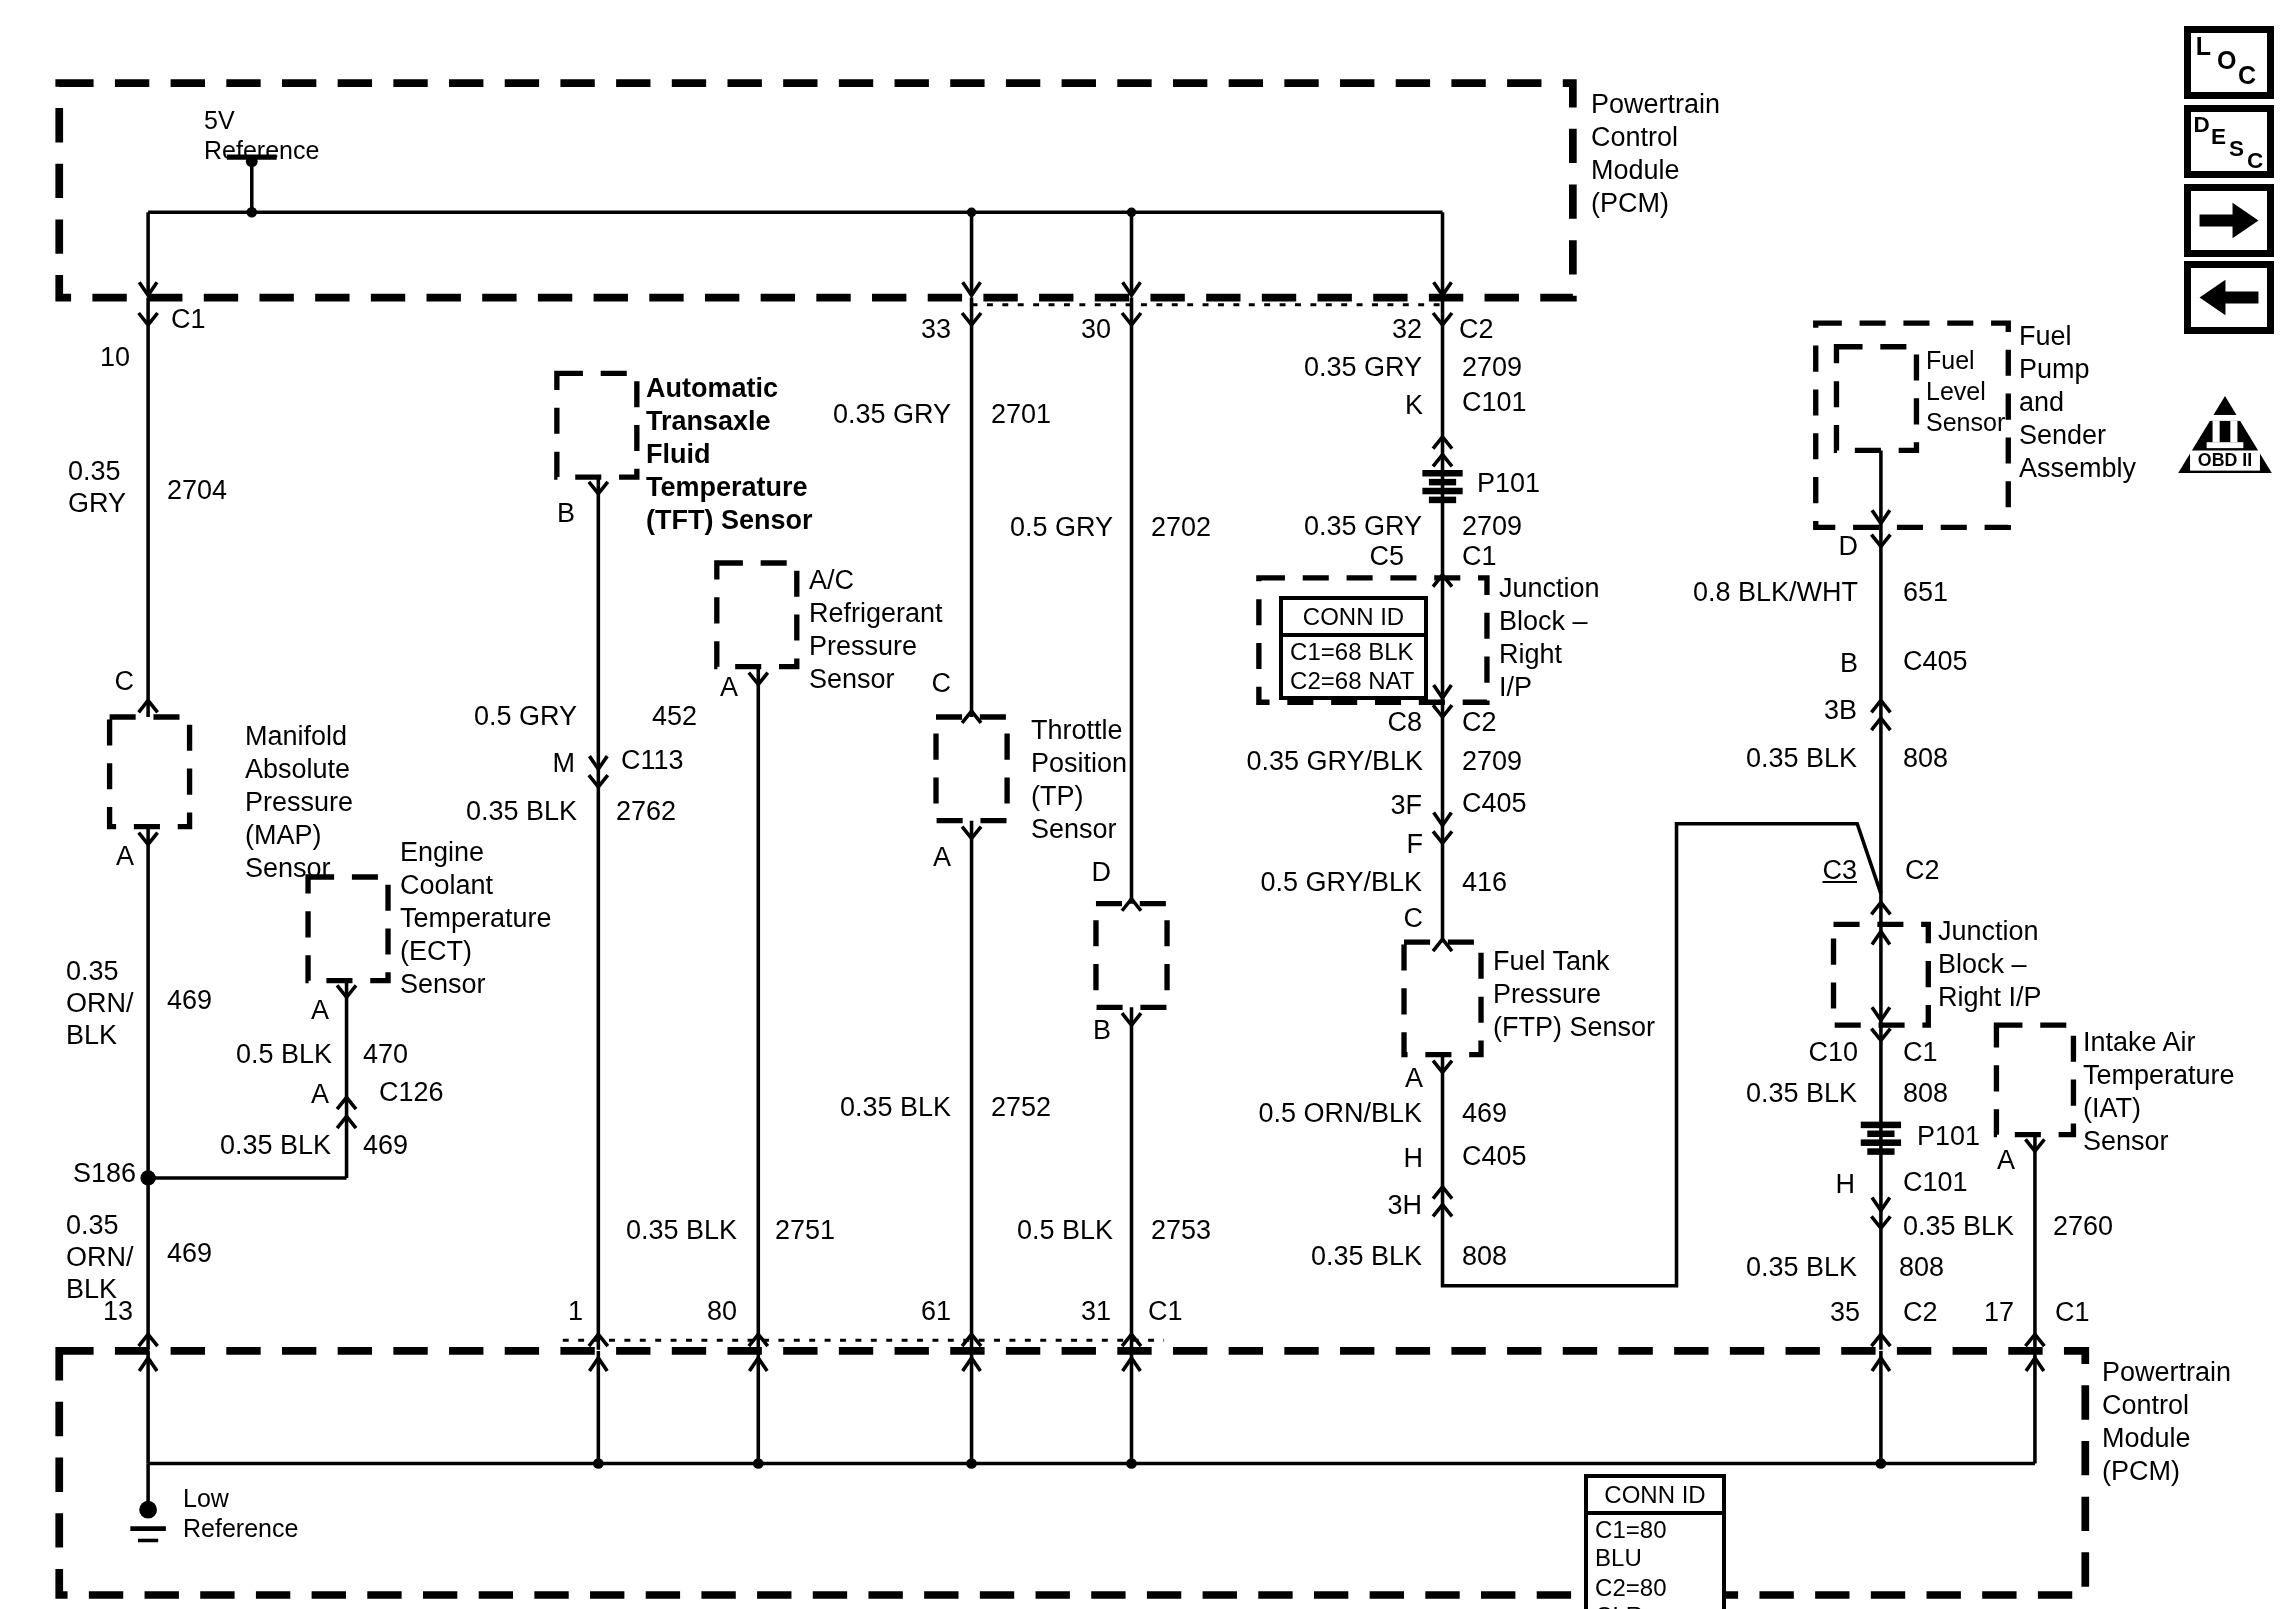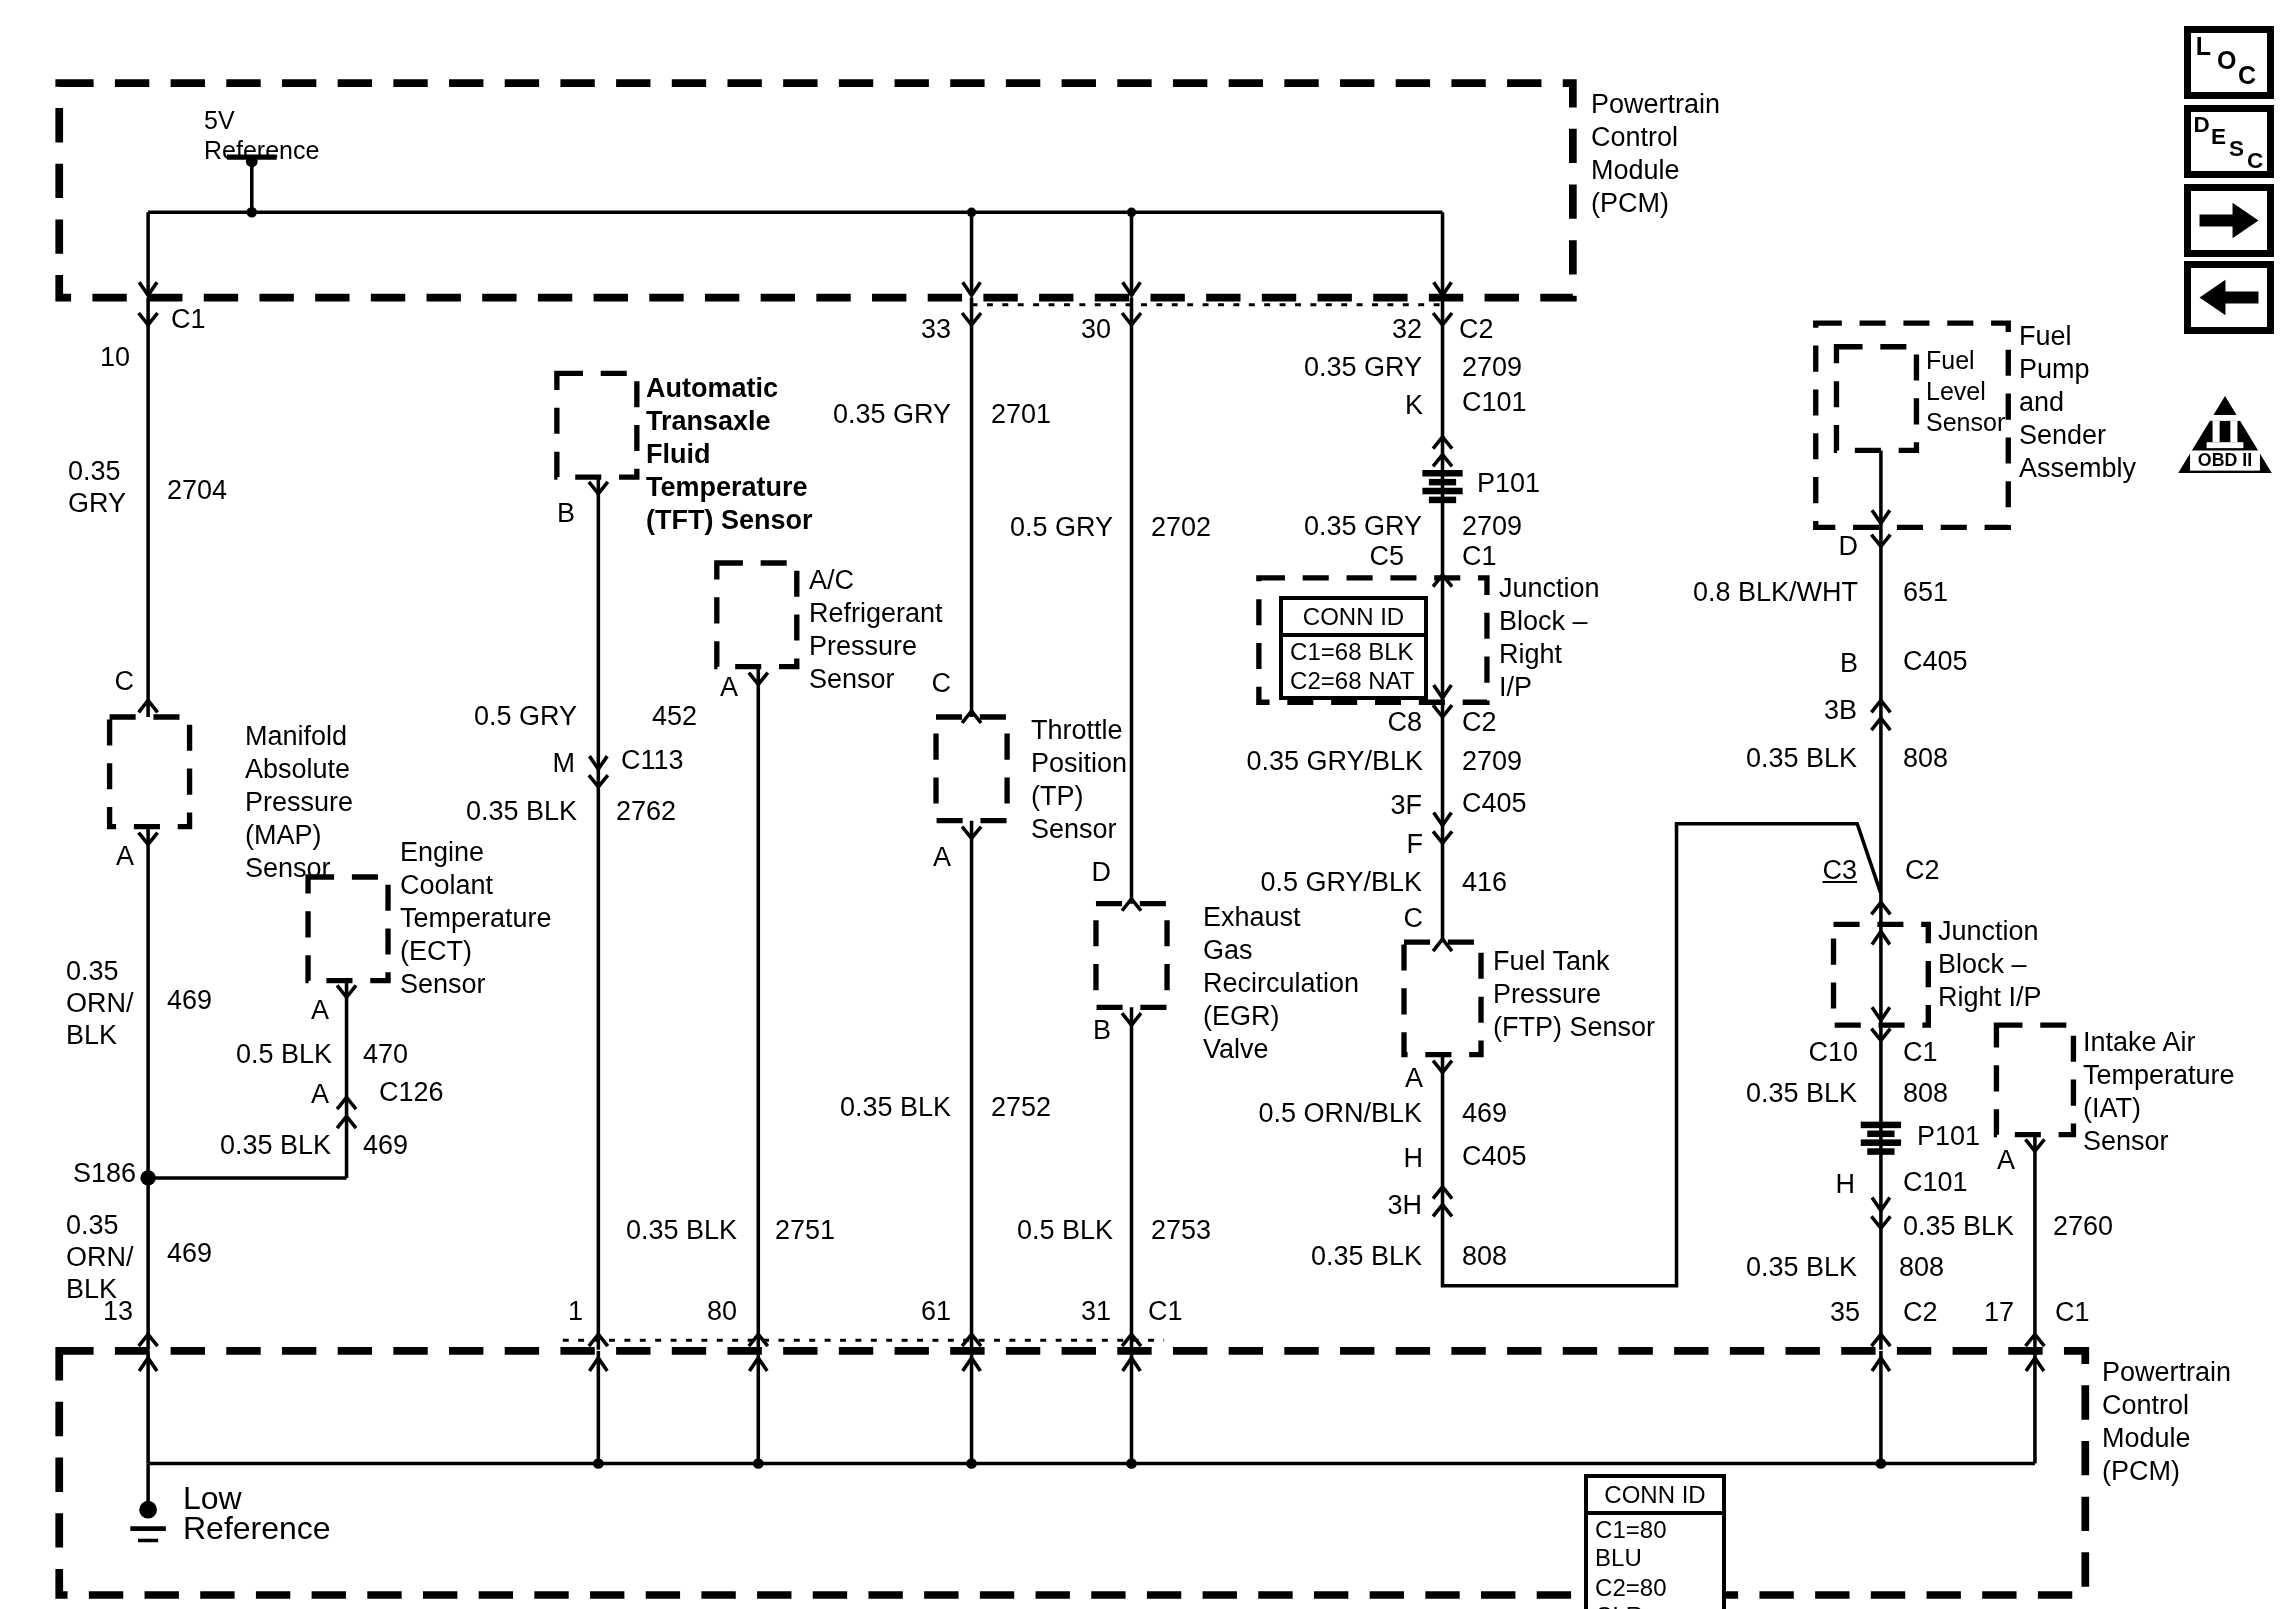--- a/index.html
+++ b/index.html
@@ -254,25 +254,20 @@
 (TP)
 Sensor</span>
   <span class="lb r" style="left:918px;top:841px;width:33px;">A</span>
   <span class="lb r" style="left:824px;top:1091px;width:127px;">0.35 BLK</span>
   <span class="lb" style="left:991px;top:1091px;">2752</span>
   <span class="lb r" style="left:892px;top:1295px;width:59px;">61</span>
 
   <span class="lb r" style="left:1003px;top:511px;width:110px;">0.5 GRY</span>
   <span class="lb" style="left:1151px;top:511px;">2702</span>
   <span class="lb r" style="left:1078px;top:856px;width:33px;">D</span>
-  <span class="lb" style="left:1203px;top:901px;line-height:33px;">Exhaust
-Gas
-Recirculation
-(EGR)
-Valve</span>
   <span class="lb r" style="left:1078px;top:1014px;width:33px;">B</span>
   <span class="lb r" style="left:1003px;top:1214px;width:110px;">0.5 BLK</span>
   <span class="lb" style="left:1151px;top:1214px;">2753</span>
   <span class="lb r" style="left:1052px;top:1295px;width:59px;">31</span>
   <span class="lb" style="left:1148px;top:1295px;">C1</span>
 
   <span class="lb r" style="left:1295px;top:351px;width:127px;">0.35 GRY</span>
   <span class="lb" style="left:1462px;top:351px;">2709</span>
   <span class="lb r" style="left:1390px;top:389px;width:33px;">K</span>
   <span class="lb" style="left:1462px;top:386px;">C101</span>
@@ -347,21 +342,21 @@
   <span class="lb r" style="left:1982px;top:1144px;width:33px;">A</span>
   <span class="lb r" style="left:1890px;top:1210px;width:124px;">0.35 BLK</span>
   <span class="lb" style="left:2053px;top:1210px;">2760</span>
   <span class="lb r" style="left:1955px;top:1296px;width:59px;">17</span>
   <span class="lb" style="left:2055px;top:1296px;">C1</span>
 
   <span class="lb" style="left:2102px;top:1356px;line-height:33px;">Powertrain
 Control
 Module
 (PCM)</span>
-  <span class="lb" style="left:183px;top:1483px;font-size:32px;line-height:30px;">Low
+  <span class="lb" style="left:183px;top:1483px;font-size:25px;line-height:30px;">Low
 Reference</span>
 
   <div class="cid" style="left:1279px;top:596px;width:149px;">
     <div class="hd">CONN ID</div>
     <div class="rw">C1=68 BLK</div>
     <div class="rw">C2=68 NAT</div>
   </div>
   <div class="cid" style="left:1584px;top:1474px;width:142px;">
     <div class="hd">CONN ID</div>
     <div class="rw">C1=80 BLU</div>

